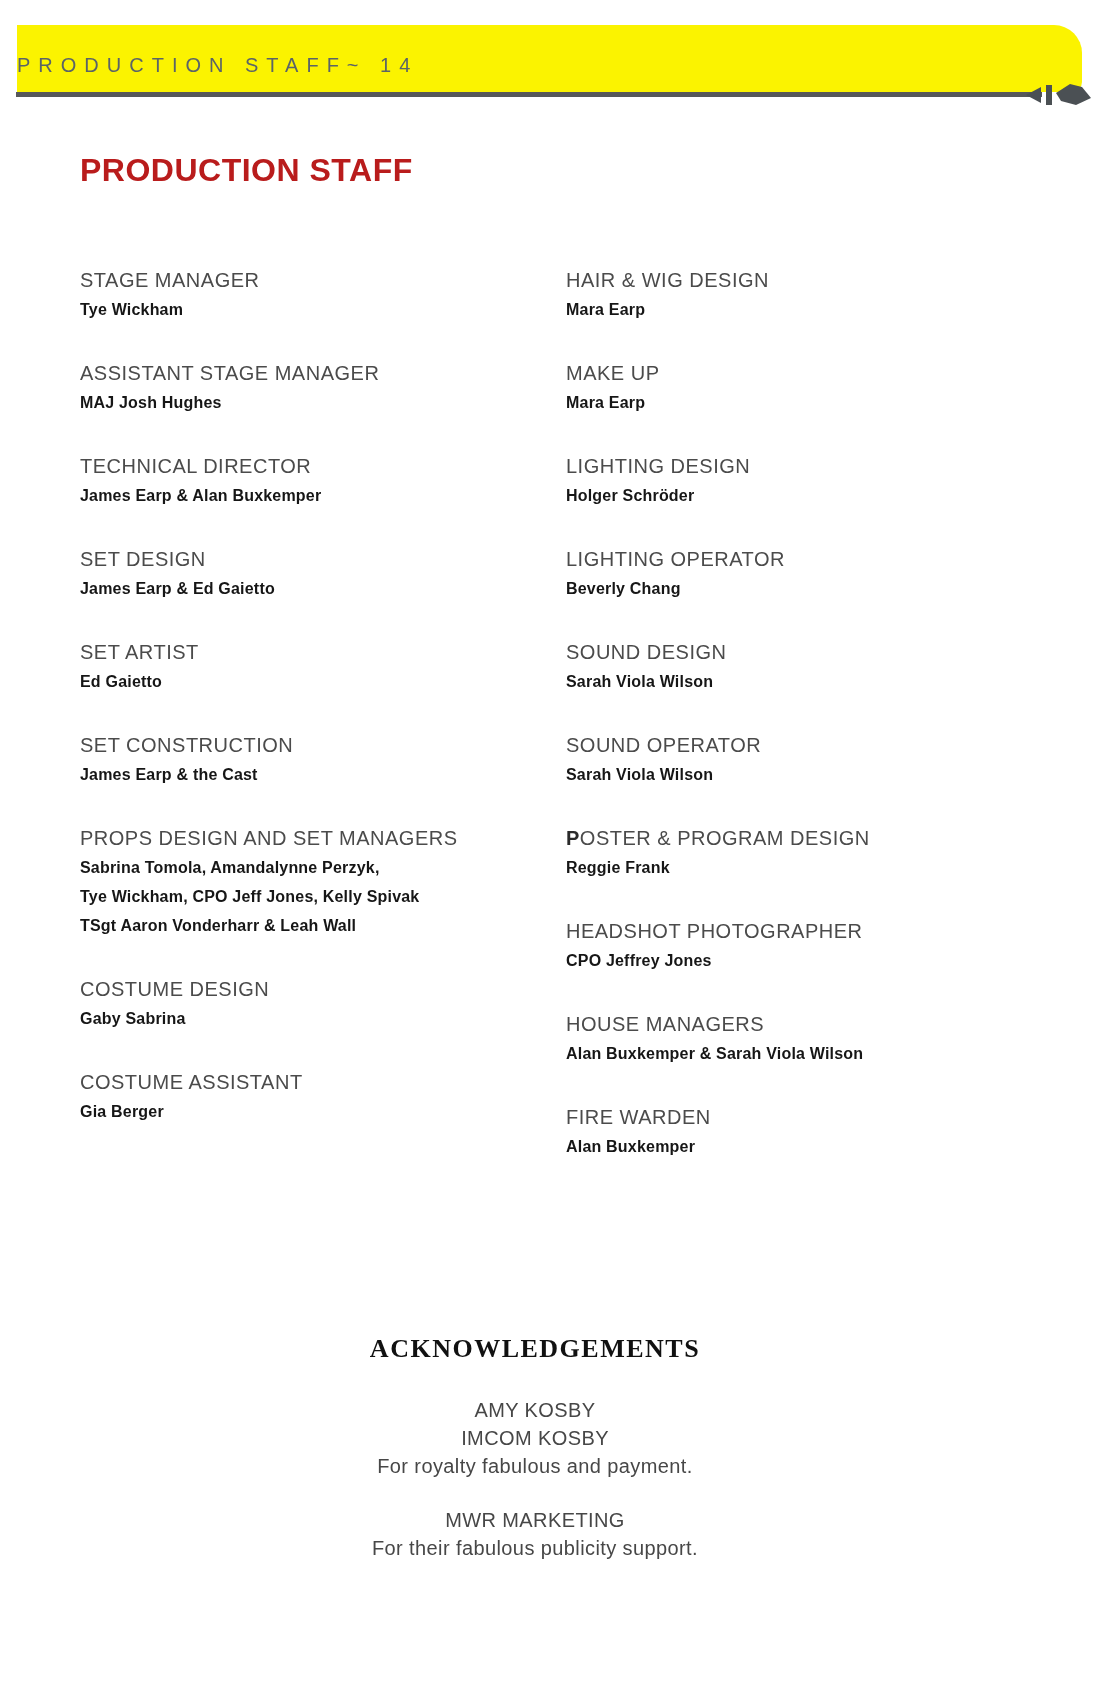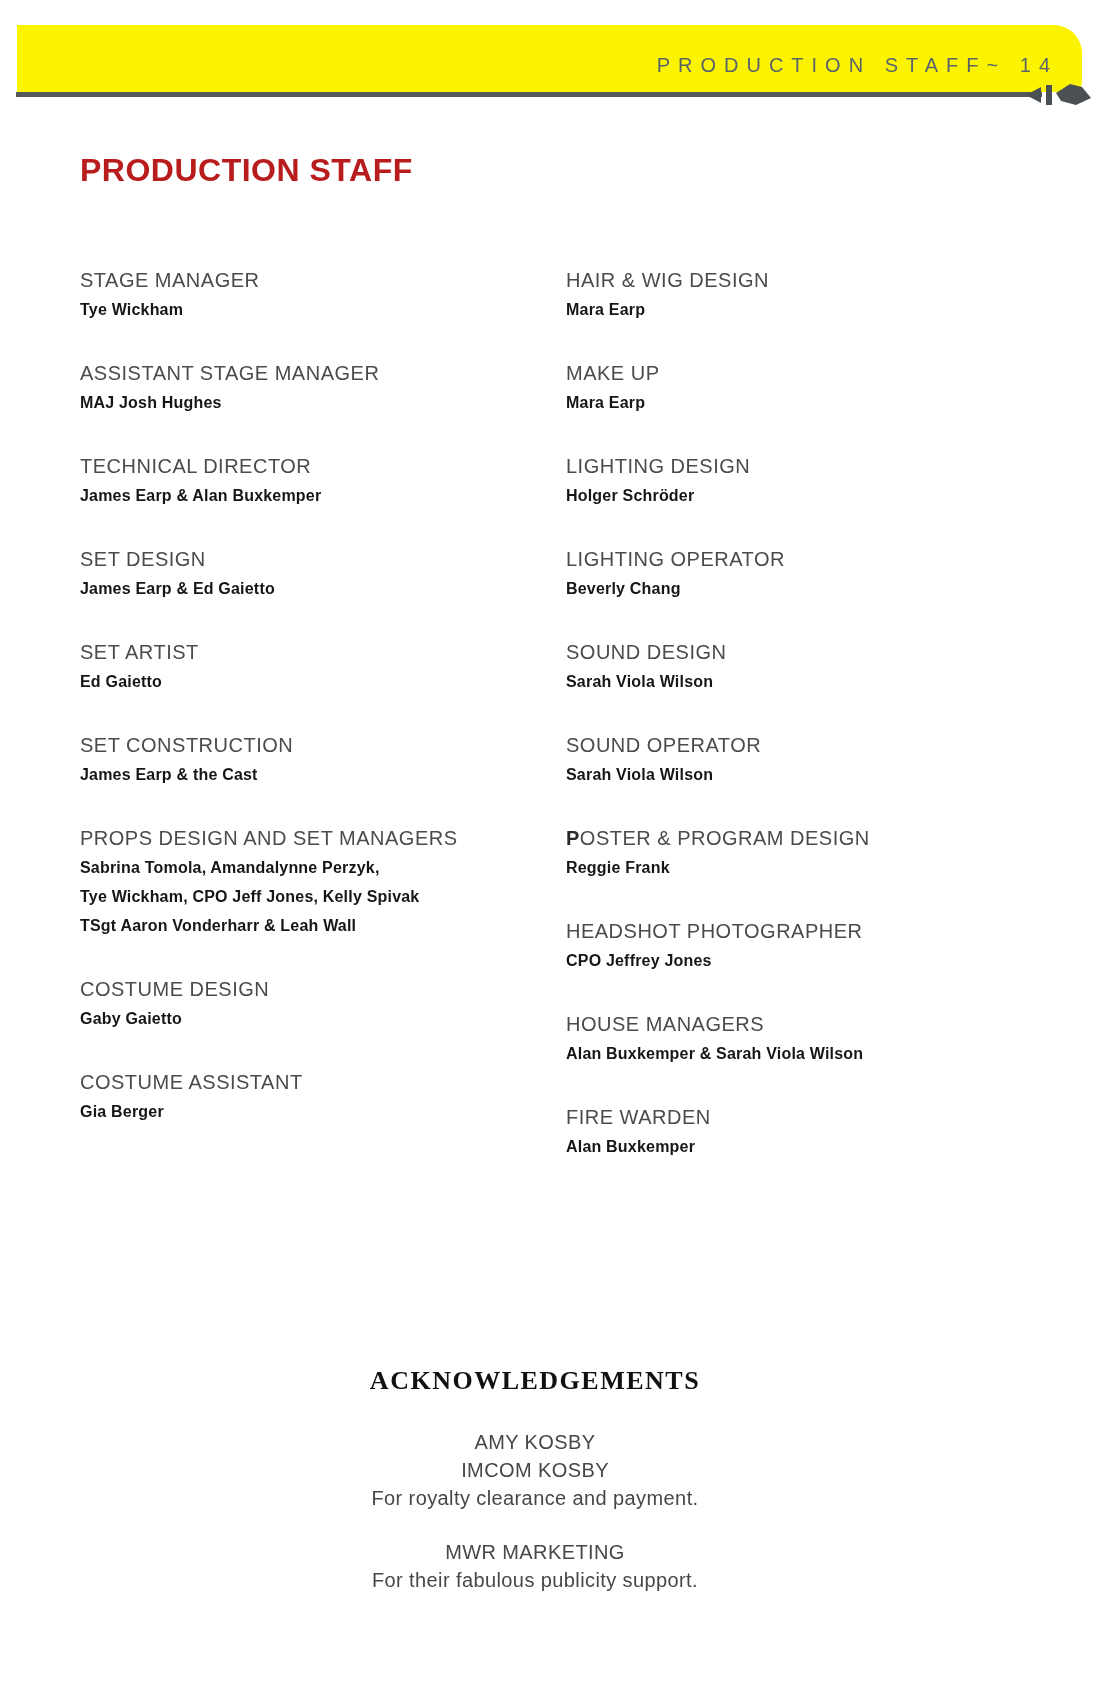--- a/index.html
+++ b/index.html
@@ -13,21 +13,21 @@
   }
   
   .banner {
     position: absolute;
     left: 17px; top: 25px;
     width: 1065px; height: 67px;
     background: #FBF300;
     border-radius: 0 28px 10px 0;
     display: flex;
     align-items: center;
-    justify-content: flex-end;
+    justify-content: flex-start;
     box-sizing: border-box;
     padding: 14px 24px 0 0;
   }
   .banner-label {
     color: #5B6467;
     font-size: 20px;
     letter-spacing: 8px;
     white-space: nowrap;
   }
   .header-rule {
@@ -74,21 +74,20 @@
     color: #161616;
     letter-spacing: 0.2px;
     line-height: 29px;
   }
   
   .ack {
     position: absolute;
     left: 0; top: 1334px;
     width: 1070px;
     text-align: center;
-    margin-top: 32px;
   }
   .ack-heading {
     margin: 0 0 32px 0;
     font-family: "Liberation Serif", serif;
     font-size: 26px;
     font-weight: 700;
     letter-spacing: 1.5px;
     color: #111111;
   }
   .ack-group { margin-bottom: 26px; }
@@ -146,21 +145,21 @@
           <div class="name">James Earp &amp; the Cast</div>
         </div>
         <div class="entry">
           <div class="role">PROPS DESIGN AND SET MANAGERS</div>
           <div class="name">Sabrina Tomola, Amandalynne Perzyk,</div>
           <div class="name">Tye Wickham, CPO Jeff Jones, Kelly Spivak</div>
           <div class="name">TSgt Aaron Vonderharr &amp; Leah Wall</div>
         </div>
         <div class="entry">
           <div class="role">COSTUME DESIGN</div>
-          <div class="name">Gaby Gaietto</div>
+          <div class="name">Gaby Sabrina</div>
         </div>
         <div class="entry">
           <div class="role">COSTUME ASSISTANT</div>
           <div class="name">Gia Berger</div>
         </div>
       </div>
     <div class="col-right" id="staff-col-right">
         <div class="entry">
           <div class="role">HAIR &amp; WIG DESIGN</div>
           <div class="name">Mara Earp</div>
@@ -203,21 +202,21 @@
         </div>
       </div>
   </main>
 
   <section class="ack">
     <h2 class="ack-heading">ACKNOWLEDGEMENTS</h2>
     <div id="ack-groups">
         <div class="ack-group">
           <div class="ack-line">AMY KOSBY</div>
           <div class="ack-line">IMCOM KOSBY</div>
-          <div class="ack-line">For royalty clearance and payment.</div>
+          <div class="ack-line">For royalty fabulous and payment.</div>
         </div>
         <div class="ack-group">
           <div class="ack-line">MWR MARKETING</div>
           <div class="ack-line">For their fabulous publicity support.</div>
         </div>
       </div>
   </section>
 
 </div>
 

